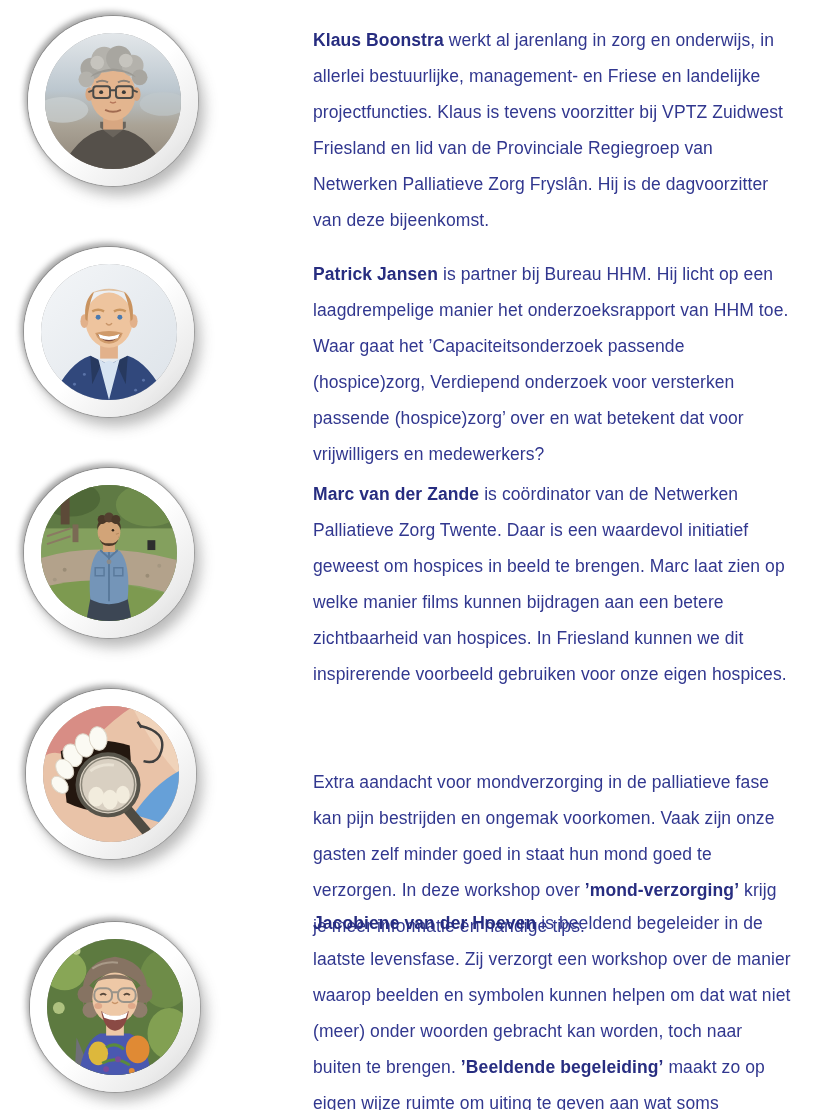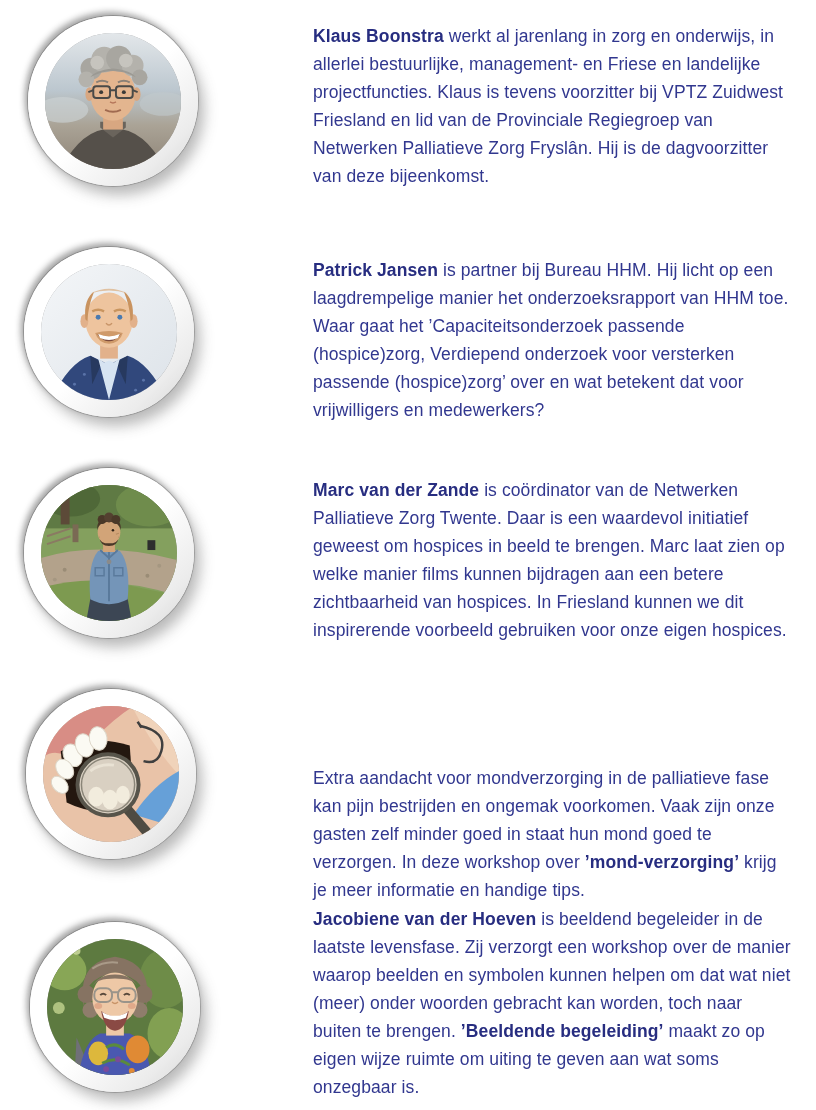--- a/index.html
+++ b/index.html
@@ -16,21 +16,21 @@
                0 0 0 1px #cccccc;
   }
   .badge .inner{
     position:absolute;inset:17px;border-radius:50%;overflow:hidden;
     box-shadow:inset 0 0 0 1px rgba(0,0,0,.28), inset 0 0 7px rgba(0,0,0,.28);
   }
   .badge svg{display:block;width:100%;height:100%;}
   
   .bio{
     position:absolute;left:313px;width:482px;margin:0;
-    font-size:17.5px;line-height:28px;letter-spacing:.1px;
+    font-size:17.5px;line-height:36px;letter-spacing:.1px;
     color:#31378f;
   }
   .bio .b{font-weight:700;color:#272d80;}
 </style>
 </head>
 <body>
 
 <div id="page">
 
   <div class="badge" style="left:28px;top:16px;">

